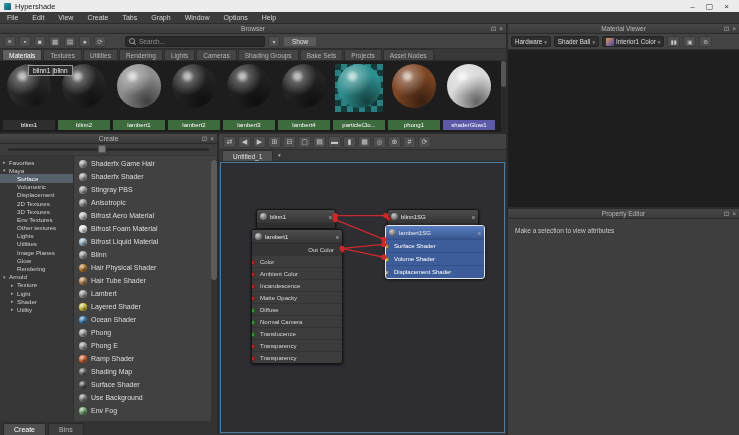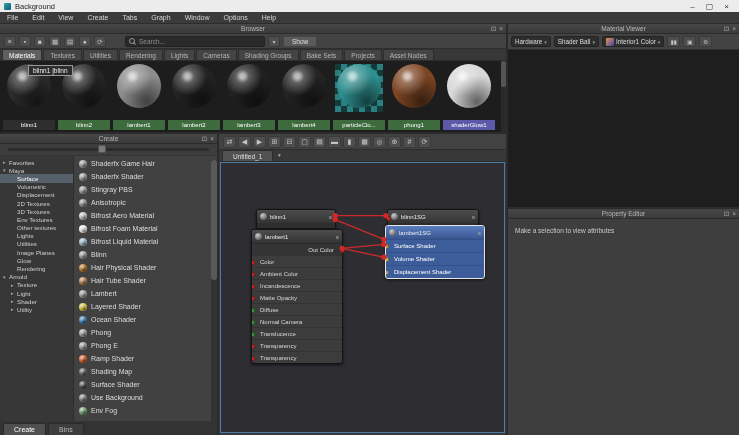--- a/index.html
+++ b/index.html
@@ -111,21 +111,21 @@
 
   
   .pe-panel{left:508px;top:209px;width:231px;height:226px;background:#3e3e3e;}
   .pe-body{padding:8px 7px;font-size:6.5px;color:#c9c9c9;}
 </style>
 </head>
 <body>
 
 <div class="titlebar abs">
   <span class="appicon"></span>
-  <span>Background</span>
+  <span>Hypershade</span>
   <span class="winbtns">
     <span class="winbtn">–</span>
     <span class="winbtn">▢</span>
     <span class="winbtn">×</span>
   </span>
 </div>
 
 <div class="menubar abs">
 
     <span class="menu-item">File</span>

